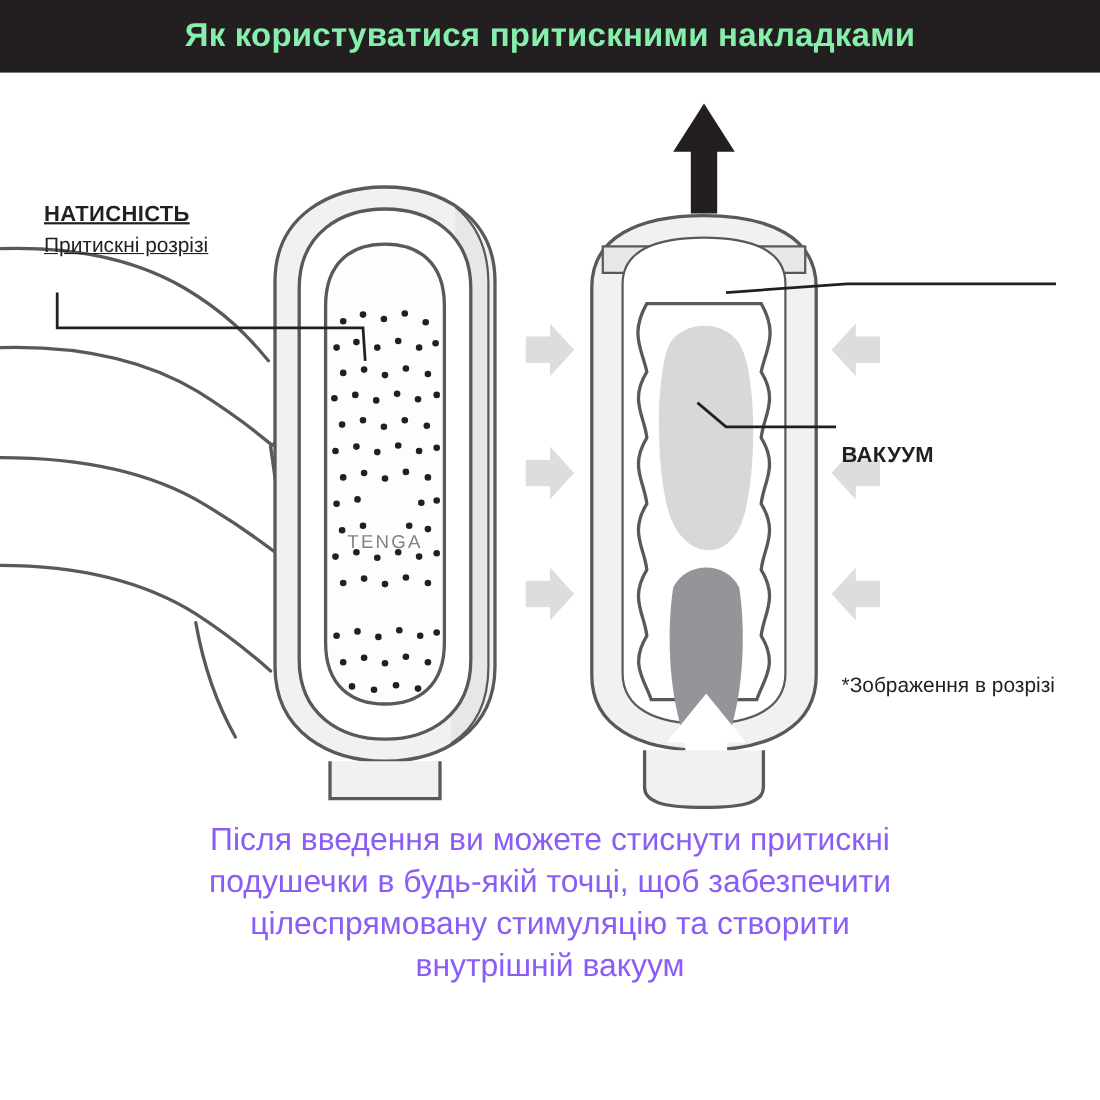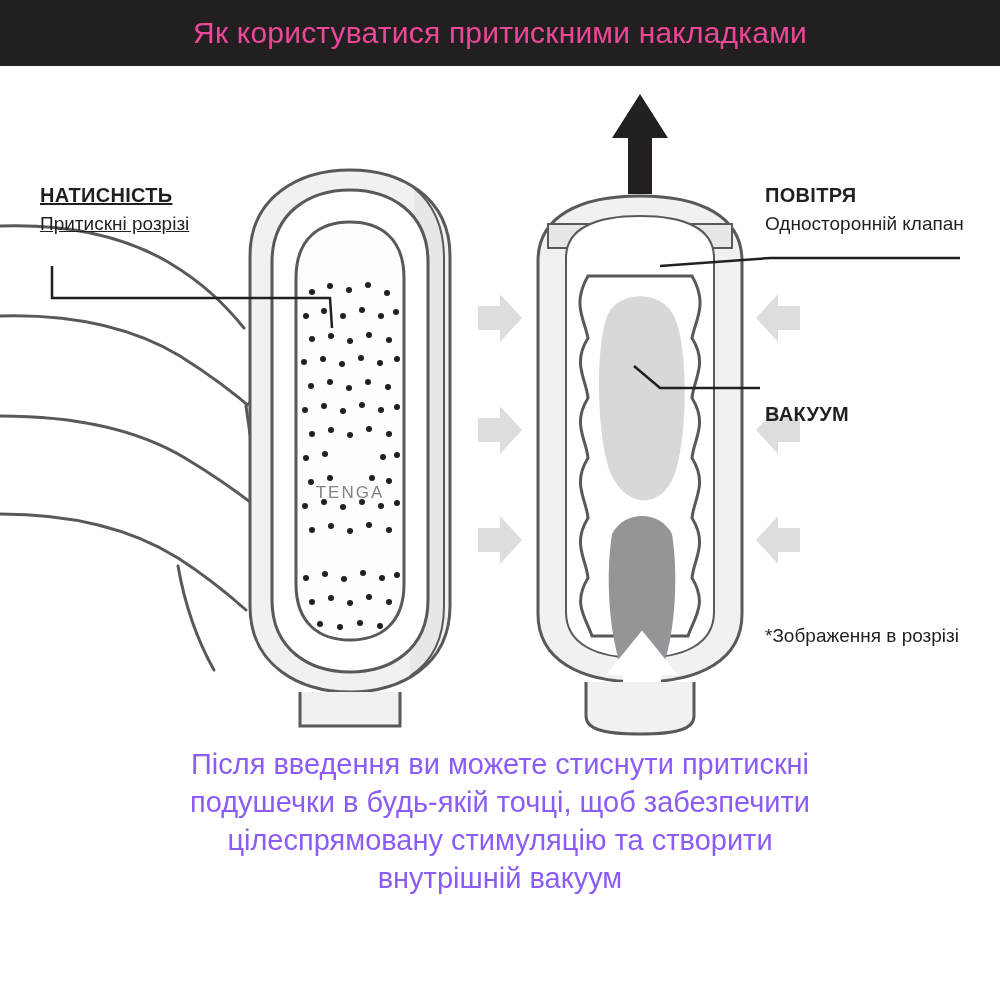--- a/index.html
+++ b/index.html
@@ -9,21 +9,21 @@
     font-family:"Liberation Sans", sans-serif;
     overflow:hidden;
     position:relative;
   }
   .header{
     position:absolute;left:0;top:0;width:1000px;height:66px;
     background:#231f20;
     display:flex;align-items:center;justify-content:center;
   }
   .header-title{
-    color:#ec4899;font-size:30px;font-weight:normal;letter-spacing:0.2px;
+    color:#86efac;font-size:30px;font-weight:bold;letter-spacing:0.2px;
     white-space:nowrap;
   }
   .diagram{
     position:absolute;left:0;top:66px;width:1000px;height:680px;
   }
   .caption{
     position:absolute;left:40px;top:745px;width:920px;
     text-align:center;color:#8b5cf6;font-size:29px;line-height:38px;
   }
   
@@ -204,31 +204,27 @@
       <path d="M960 192 L770 192 L660 200"></path>
       <path d="M760 322 L660 322 L634 300"></path>
     </g>
   </svg>
 
   <div class="lbl" id="label-press">
     <div class="t">НАТИСНІСТЬ</div>
     <div class="s">Притискні розрізі</div>
   </div>
 
-  <div class="lbl" id="label-air">
-    <div class="t">ПОВІТРЯ</div>
-    <div class="s">Односторонній клапан</div>
-  </div>
 
   <div class="lbl" id="label-vacuum">
     <div class="t">ВАКУУМ</div>
   </div>
 
   <div class="lbl" id="label-note">
-    <div class="s" style="margin-top:12px">*Зображення в розрізі</div>
+    <div class="s" style="margin-top:0">*Зображення в розрізі</div>
   </div>
 </div>
 
 <div class="caption">
   <div>Після введення ви можете стиснути притискні</div>
   <div>подушечки в будь-якій точці, щоб забезпечити</div>
   <div>цілеспрямовану стимуляцію та створити</div>
   <div>внутрішній вакуум</div>
 </div>
 

